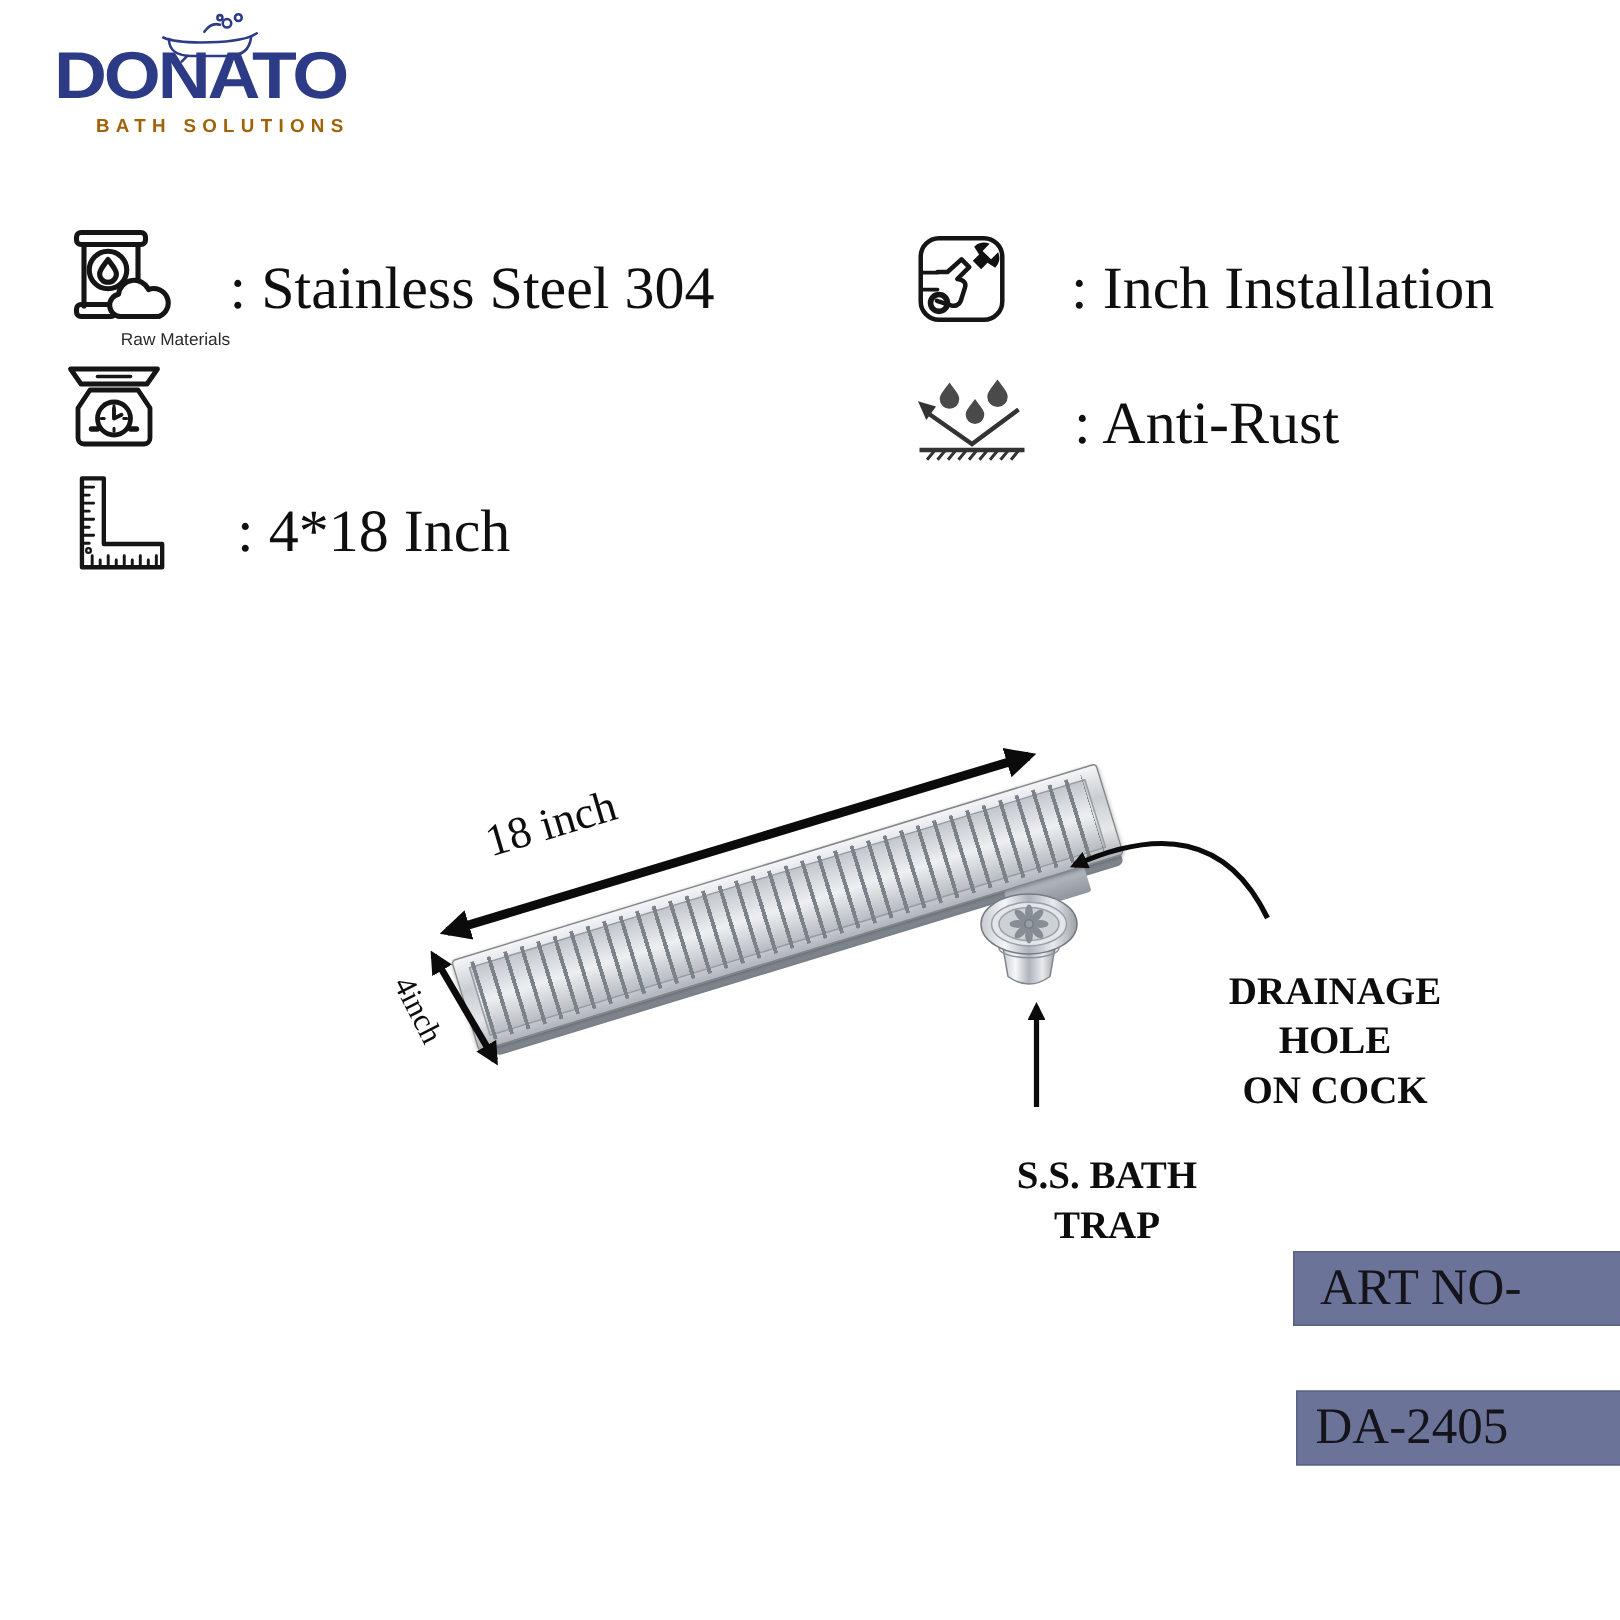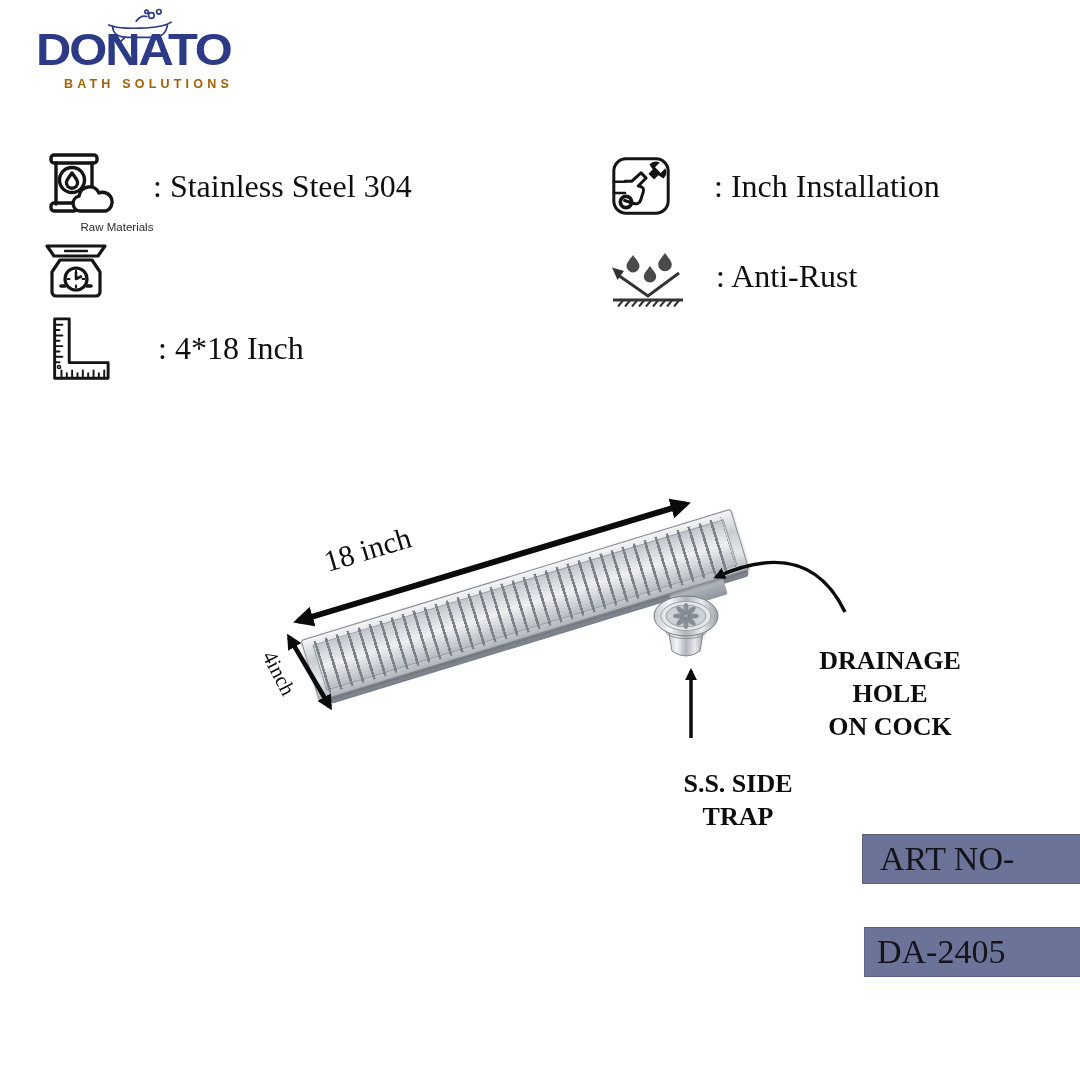--- a/index.html
+++ b/index.html
@@ -11,21 +11,21 @@
   .brand-name{position:absolute;left:36px;top:24px;font-family:"Liberation Sans",sans-serif;
               font-weight:bold;font-size:47px;letter-spacing:-2px;color:#2d3a86;
               transform:scale(1.04,0.94);transform-origin:left top;}
   .brand-tagline{position:absolute;left:64px;top:77px;font-family:"Liberation Sans",sans-serif;
                  font-weight:bold;font-size:12.5px;letter-spacing:4.2px;color:#a16207;}
 
   
   .ficon{position:absolute;}
   .ficap{position:absolute;left:38px;top:221px;width:80px;text-align:center;
          font-family:"Liberation Sans",sans-serif;font-size:11.5px;color:#2b2b2b;margin-left:39px;}
-  .ftext{position:absolute;font-size:32px;white-space:nowrap;color:#0f0f0f;}
+  .ftext{position:absolute;font-size:40px;white-space:nowrap;color:#0f0f0f;}
   .icon-stroke{stroke:#151515;fill:none;stroke-linecap:round;stroke-linejoin:round;}
 
   
   .channel{position:absolute;left:300px;top:573px;width:450px;height:64px;
            transform:rotate(-17deg);}
   .ch-side{position:absolute;left:10px;right:2px;top:57px;height:13px;
            background:linear-gradient(180deg,#a2a8b0,#787e86);border-radius:0 0 4px 4px;}
   .ch-tab{position:absolute;right:28px;top:64px;width:56px;height:17px;
           background:linear-gradient(180deg,#b6bbc2,#8f959c);border-radius:2px;}
   .ch-face{position:absolute;inset:0;border:1px solid #82878d;border-radius:3px;
@@ -191,21 +191,21 @@
   </svg>
 
   <div class="dim dim18">18 inch</div>
   <div class="dim dim4">4inch</div>
 
   <div class="note note-drain">
     <div>DRAINAGE HOLE</div>
     <div>ON COCK</div>
   </div>
   <div class="note note-trap">
-    <div>S.S. SIDE</div>
+    <div>S.S. BATH</div>
     <div>TRAP</div>
   </div>
 
   <div class="artbox art1">
     <span>ART NO-</span>
   </div>
   <div class="artbox art2">
     <span>DA-2405</span>
   </div>
 

